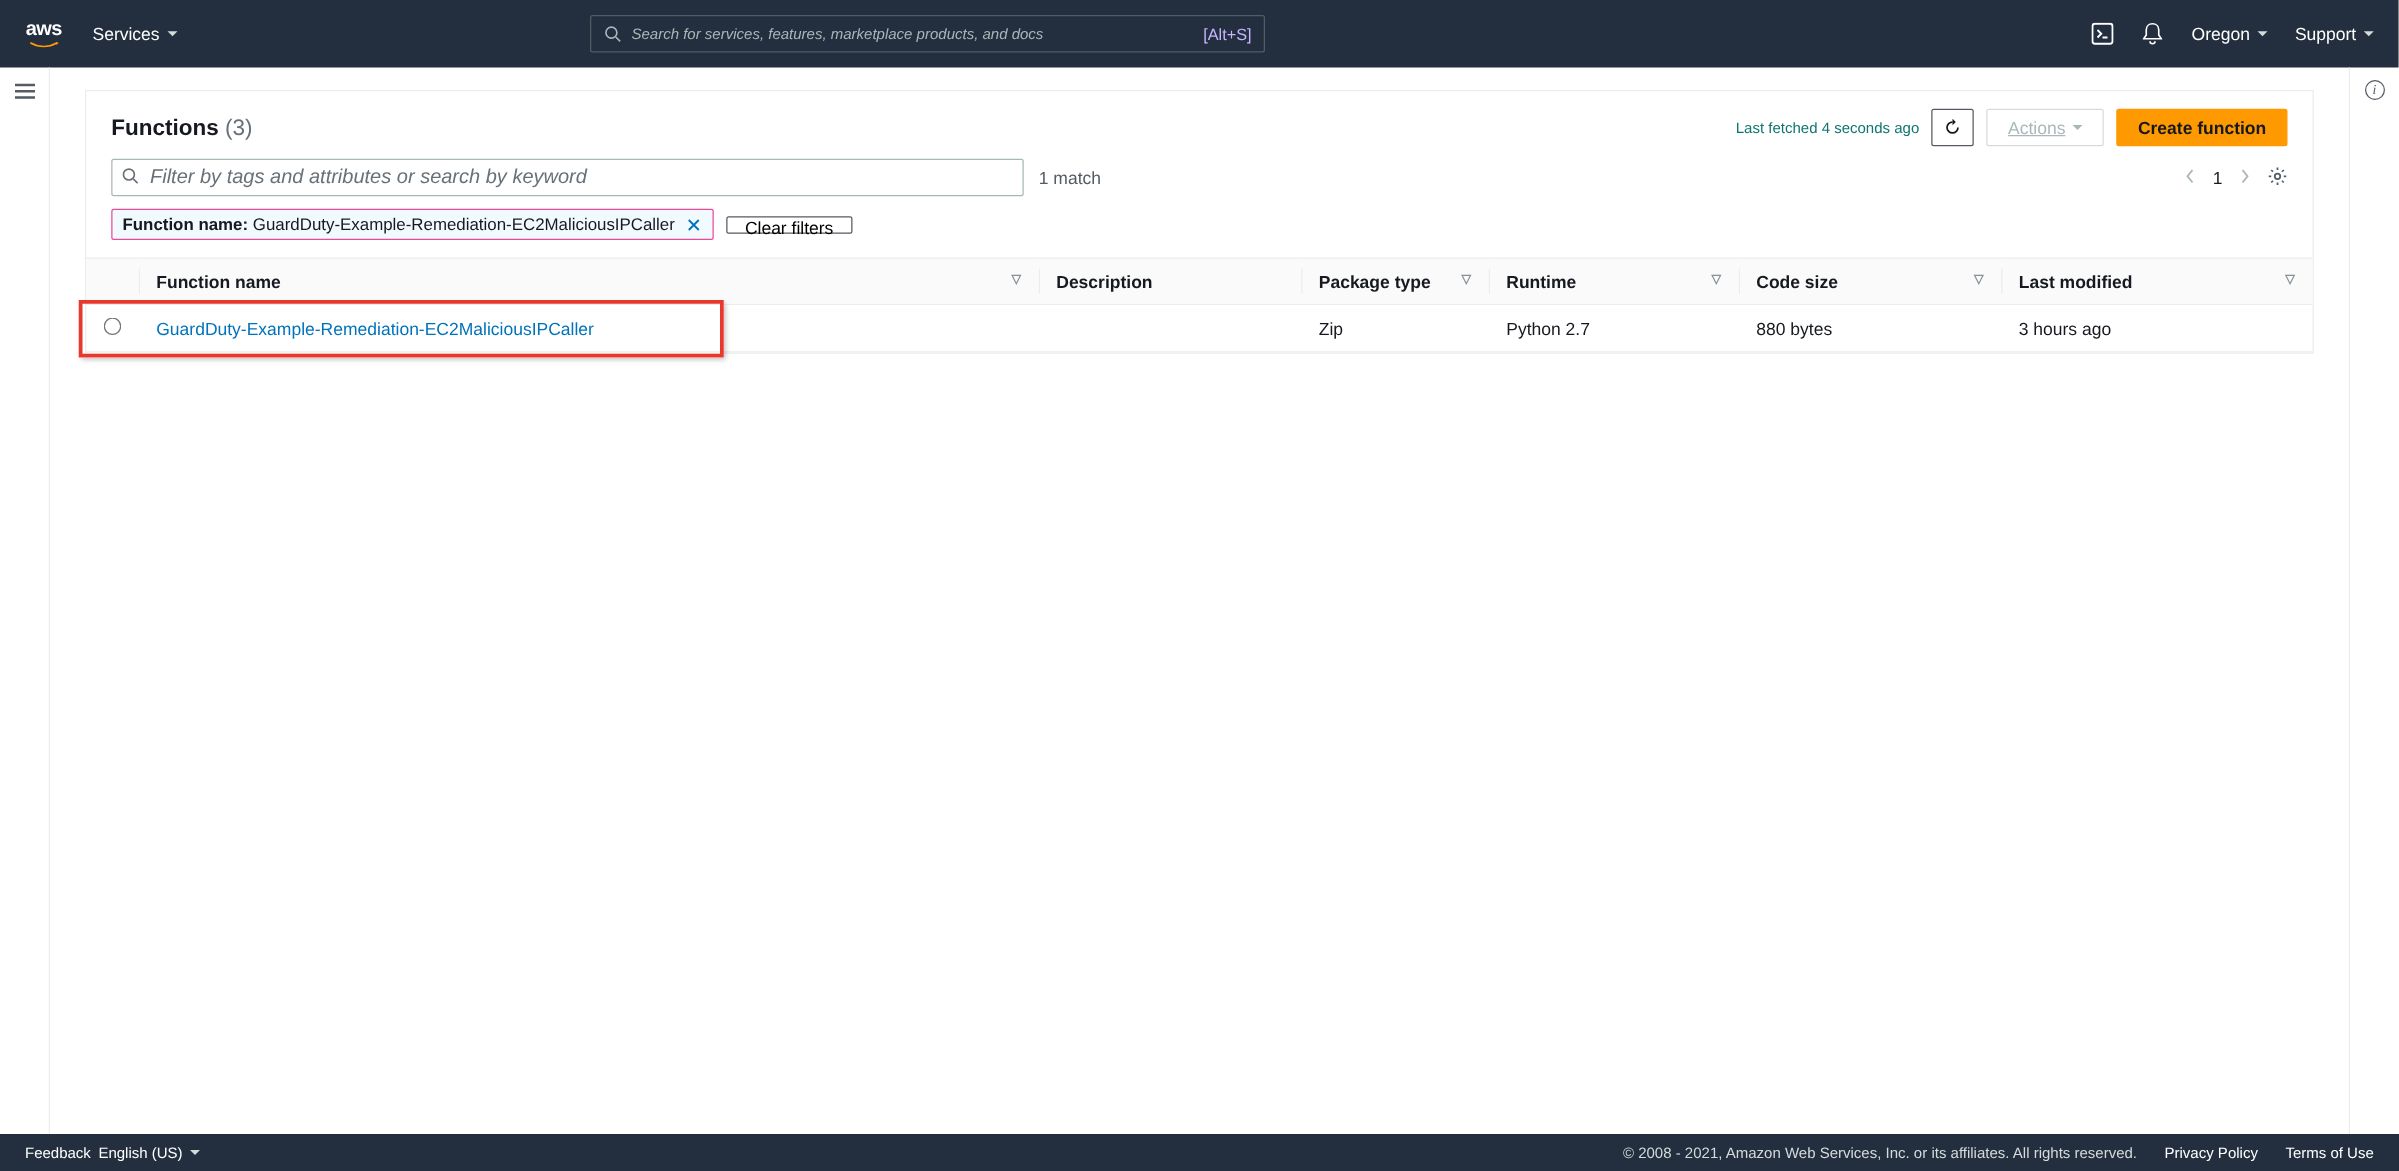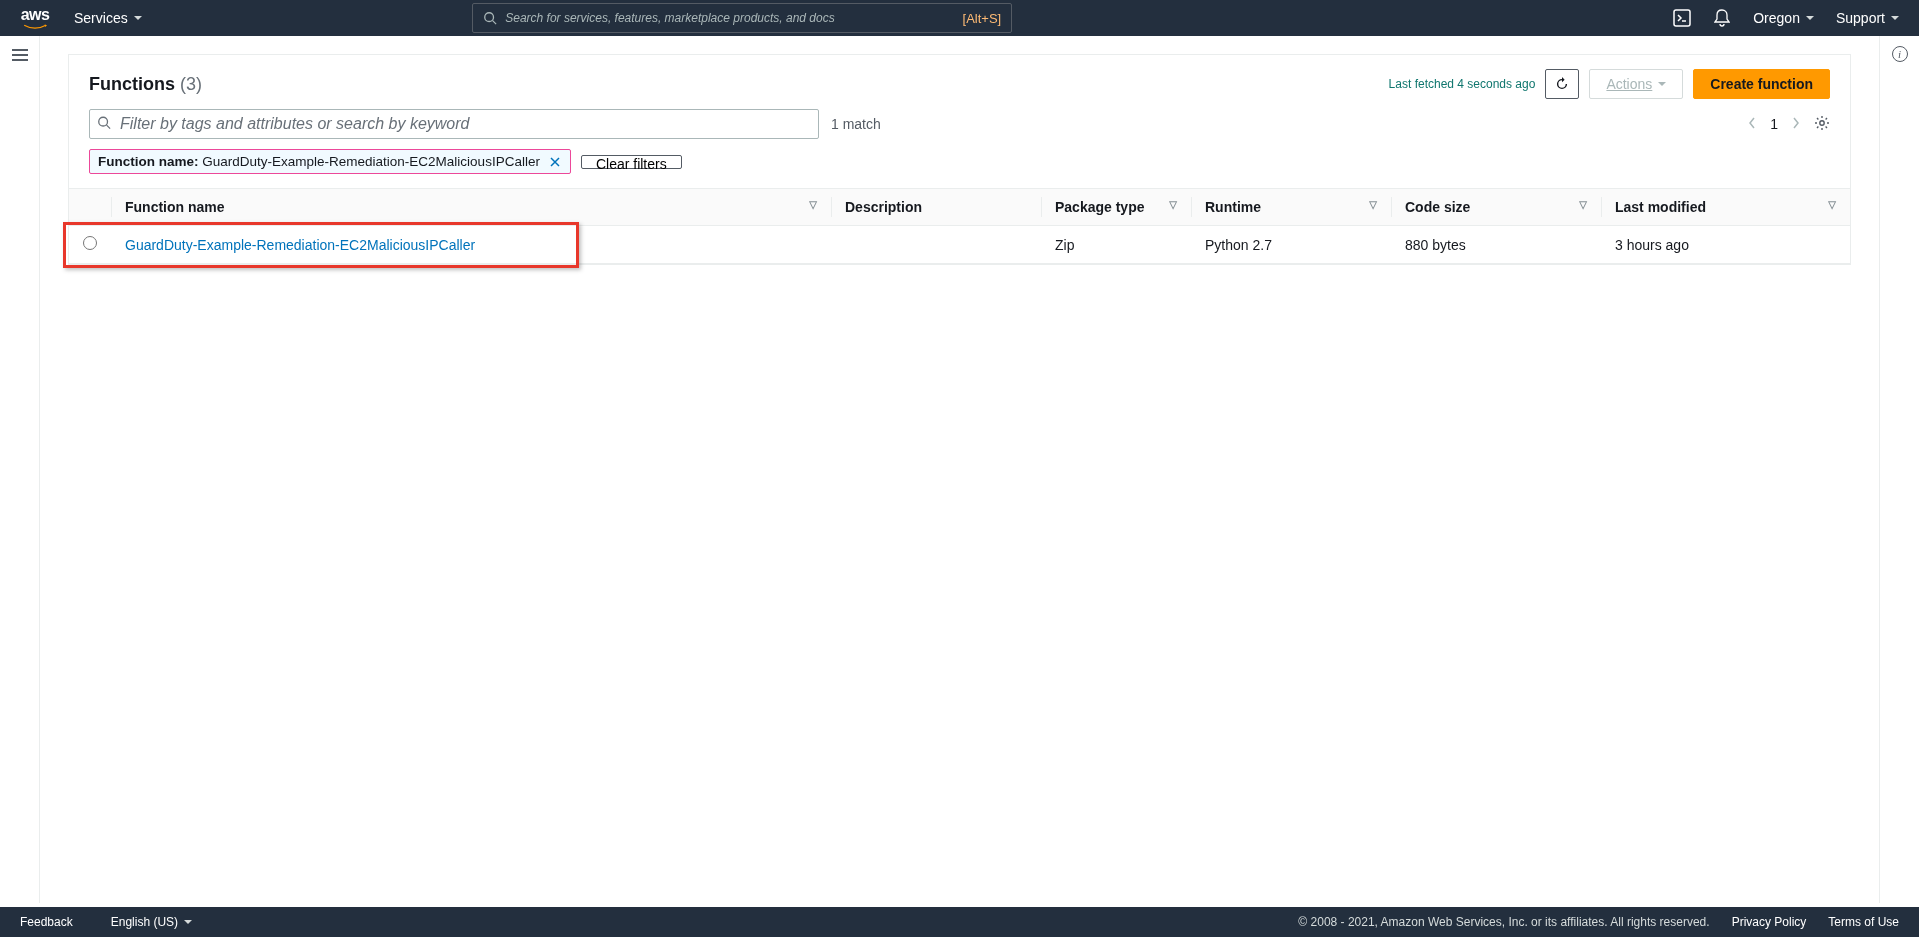--- a/index.html
+++ b/index.html
@@ -1,29 +1,29 @@
 <!DOCTYPE html>
 <html><head>
 <meta charset="utf-8">
 <style>
 * { box-sizing: border-box; margin: 0; padding: 0; }
 body { font-family: "Amazon Ember", "Helvetica Neue", Arial, sans-serif; font-size: 14px; color: #16191f; background: #fff; }
 
 
-.topnav { background: #232f3e; height: 36px; display: flex; align-items: center; padding: 0 20px; color: #fff; }
+.topnav { background: #232f3e; height: 54px; display: flex; align-items: center; padding: 0 20px; color: #fff; }
 .aws-logo { display:flex; flex-direction:column; align-items:center; margin-right: 24px; }
 .aws-logo-text { font-weight: 700; font-size: 16px; letter-spacing: -0.5px; color:#fff; line-height:1; }
 .aws-smile { width: 30px; height: 6px; margin-top:1px; }
 .services-btn { display:flex; align-items:center; gap:6px; cursor:pointer; font-size:14px; }
 .caret-down { width:0; height:0; border-left:4px solid transparent; border-right:4px solid transparent; border-top:4px solid #ccc; display:inline-block; }
 .caret-down-light { border-top-color:#d5dbdb; }
 .topnav-search { margin-left: auto; margin-right:auto; display:flex; align-items:center; width:540px; height:30px; border:1px solid #545b64; border-radius:2px; padding:0 10px; background:#232f3e; }
 .topnav-search input { background:transparent; border:none; outline:none; color:#84cc16; flex:1; font-style:italic; font-size:12px; }
 .topnav-search input::placeholder { color:#aab7b8; font-style:italic; }
-.kbd-hint { color:#fdba74; font-size:13px; }
+.kbd-hint { color:#c4b5fd; font-size:13px; }
 .topnav-right { display:flex; align-items:center; gap:22px; margin-left:auto; }
 .topnav-icon { width:18px; height:18px; display:flex; align-items:center; justify-content:center; cursor:pointer; }
 .topnav-link { display:flex; align-items:center; gap:6px; cursor:pointer; font-size:14px; }
 
 
 .shell { display:flex; height: calc(100vh - 40px - 30px); }
 .left-rail { width:40px; border-right:1px solid #eaeded; display:flex; justify-content:center; padding-top:10px; }
 .right-rail { width:40px; border-left:1px solid #eaeded; display:flex; justify-content:center; padding-top:10px; }
 .hamburger { width:16px; cursor:pointer; }
 .hamburger div{ height:2px; background:#545b64; margin:3px 0; }
@@ -76,21 +76,21 @@
 tbody td { padding:10px 14px; border-bottom:1px solid #eaeded; font-size:14px; vertical-align:middle; }
 .radio-cell { width:40px; text-align:center; }
 input[type=radio]{ width:14px; height:14px; }
 .fn-link { color:#0073bb; text-decoration:none; }
 
 
 .highlight-box { position:absolute; border:3px solid #e8372b; box-shadow: 2px 2px 4px rgba(0,0,0,0.25); pointer-events:none; }
 
 
 .footer { position:fixed; bottom:0; left:0; right:0; height:30px; background:#232f3e; color:#fff; display:flex; align-items:center; padding:0 20px; font-size:12px; }
-.footer-left { display:flex; align-items:center; gap:38px; }
+.footer-left { display:flex; align-items:center; gap:6px; }
 .footer-right { margin-left:auto; display:flex; align-items:center; gap:22px; }
 .footer a { color:#fff; text-decoration:none; }
 .footer .lang { display:flex; align-items:center; gap:6px; cursor:pointer; }
 .copyright { color:#d5dbdb; }
 
 .relwrap { position:relative; }
 </style>
 </head>
 <body>
 

